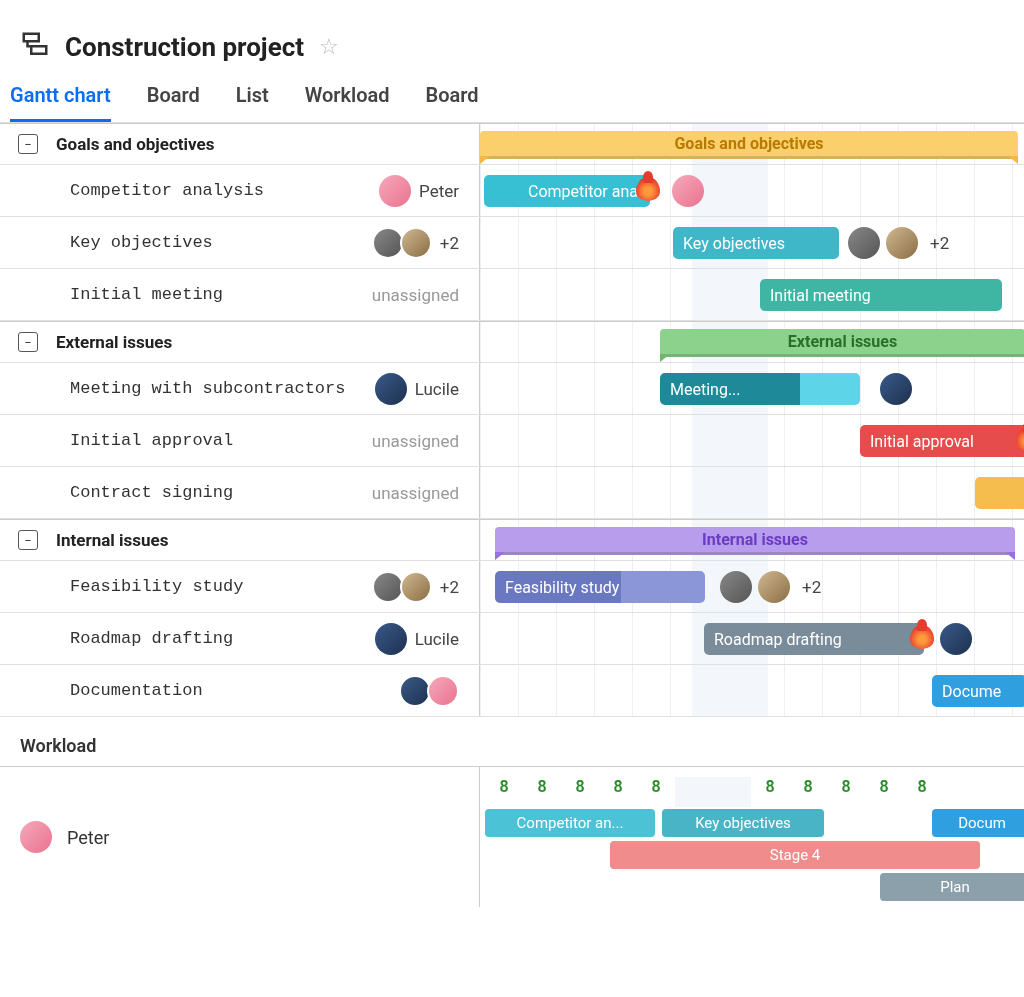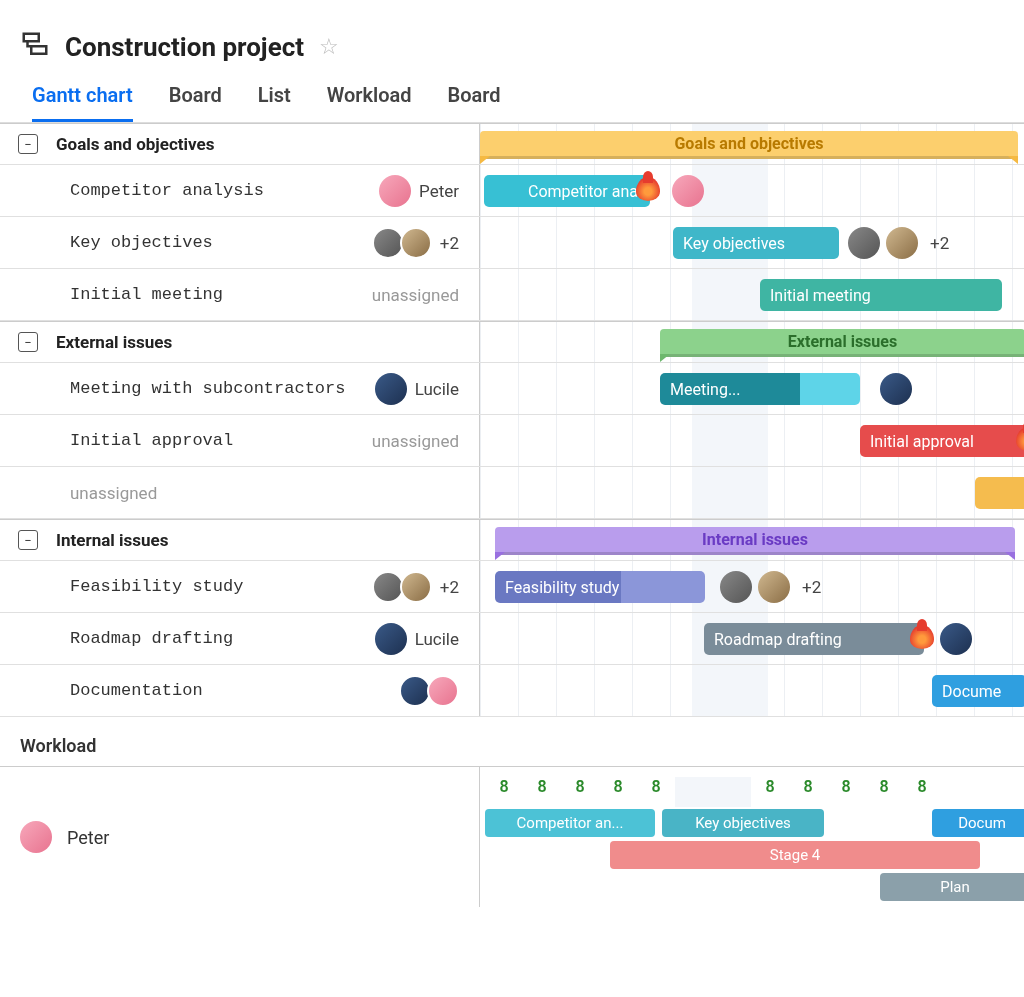--- a/index.html
+++ b/index.html
@@ -1,21 +1,21 @@
 <!DOCTYPE html>
 <html><head>
 <meta charset="utf-8">
 <style>
 * { box-sizing: border-box; margin: 0; padding: 0; }
 body { font-family: -apple-system, BlinkMacSystemFont, "Segoe UI", Roboto, sans-serif; font-size: 14px; color: #333; background: #fff; width: 1024px; }
 .header { display: flex; align-items: center; padding: 30px 20px 10px; gap: 15px; }
 .project-icon { width: 30px; height: 30px; }
 .project-title { font-size: 26px; font-weight: 700; color: #222; }
 .star { color: #bbb; font-size: 22px; cursor: pointer; }
-.tabs { display: flex; gap: 36px; padding: 10px 32px 0; border-bottom: 1px solid #ddd; }
+.tabs { display: flex; gap: 36px; padding: 10px 10px 0; border-bottom: 1px solid #ddd; }
 .tab { font-size: 20px; font-weight: 600; color: #444; padding-bottom: 12px; cursor: pointer; }
 .tab.active { color: #0a6ef0; border-bottom: 3px solid #0a6ef0; }
 .gantt-area { position: relative; }
 .row { display: flex; border-bottom: 1px solid #e0e0e0; height: 52px; }
 .row.group { height: 42px; border-top: 1px solid #ccc; }
 .left-col { width: 480px; flex-shrink: 0; display: flex; align-items: center; padding-left: 18px; gap: 10px; border-right: 1px solid #ccc; }
 .left-col.indent { padding-left: 70px; }
 .collapse-btn { width: 20px; height: 20px; border: 1.5px solid #555; border-radius: 3px; display: flex; align-items: center; justify-content: center; cursor: pointer; font-size: 13px; line-height: 1; }
 .group-title { font-weight: 700; font-size: 17px; color: #222; margin-left: 8px; }
 .task-name { font-size: 17px; color: #333; flex: 1; font-family: Liberation Mono, monospace; }
@@ -181,20 +181,21 @@
       <div class="right-col">
         <div class="weekend" style="left: 212px;"></div>
         <div class="task-bar" style="left: 380px; width: 170px; background: rgb(230, 76, 76);">
           <span>Initial approval</span>
         </div>
         <div style="position: absolute; left: 536px; top: 12px;"><span class="fire-icon"></span></div>
       </div>
     </div>
     <div class="row">
       <div class="left-col indent">
+        <span class="task-name">Contract signing</span>
         <span class="unassigned">unassigned</span>
       </div>
       <div class="right-col">
         <div class="weekend" style="left: 212px;"></div>
         <div class="task-bar" style="left: 495px; width: 60px; background: rgb(245, 188, 78);">
           <span></span>
         </div>
       </div>
     </div>
     <div class="row group">

